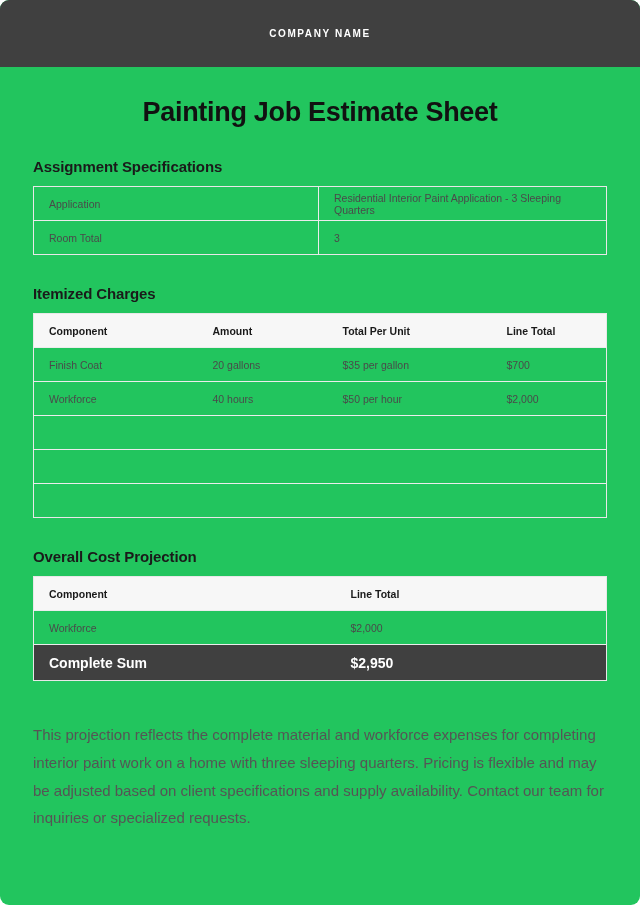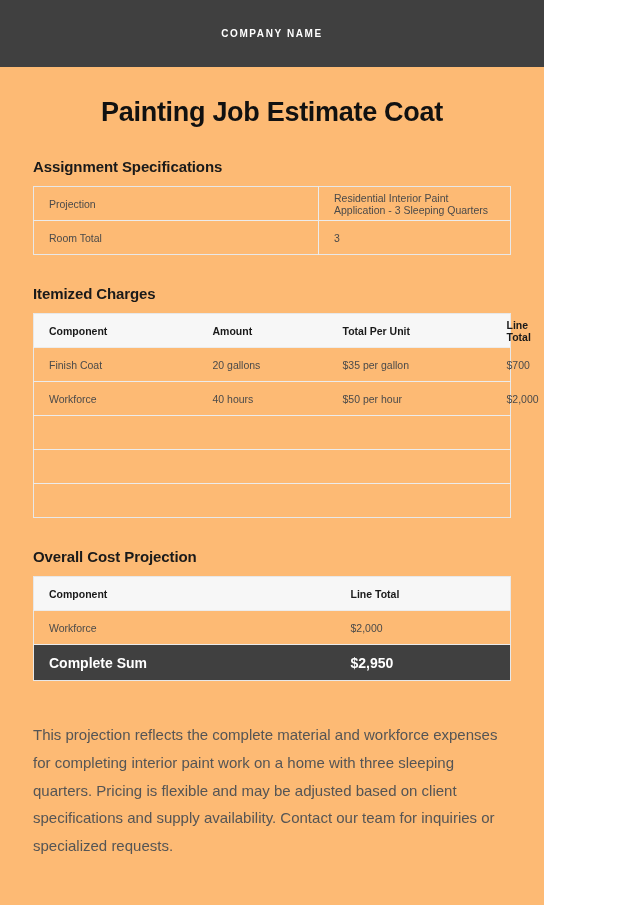--- a/index.html
+++ b/index.html
@@ -7,24 +7,25 @@
   html, body {
     width: 640px;
     height: 905px;
     background: #ffffff;
     font-family: "Liberation Sans", sans-serif;
     -webkit-font-smoothing: antialiased;
   }
 
   .page {
     position: relative;
-    width: 544px;
+    width: 640px;
     height: 905px;
-    background: #fdba74;
+    background: #22c55e;
     overflow: hidden;
+    border-radius: 9px;
   }
 
   
   .topbar {
     height: 67px;
     background: #404040;
     display: flex;
     align-items: center;
     justify-content: center;
   }
@@ -149,28 +150,28 @@
 <body>
 
 <div class="page">
 
   <div class="topbar">
     <span class="topbar-text">COMPANY NAME</span>
   </div>
 
   <div class="content">
 
-    <h1 class="doc-title">Painting Job Estimate Coat</h1>
+    <h1 class="doc-title">Painting Job Estimate Sheet</h1>
 
     <h2 class="section-title">Assignment Specifications</h2>
 
     <table class="spec-table">
       <tbody>
         <tr>
-          <td class="label-col">Projection</td>
+          <td class="label-col">Application</td>
           <td>Residential Interior Paint Application - 3 Sleeping Quarters</td>
         </tr>
         <tr>
           <td class="label-col">Room Total</td>
           <td>3</td>
         </tr>
       </tbody>
     </table>
 
     <h2 class="section-title">Itemized Charges</h2>

